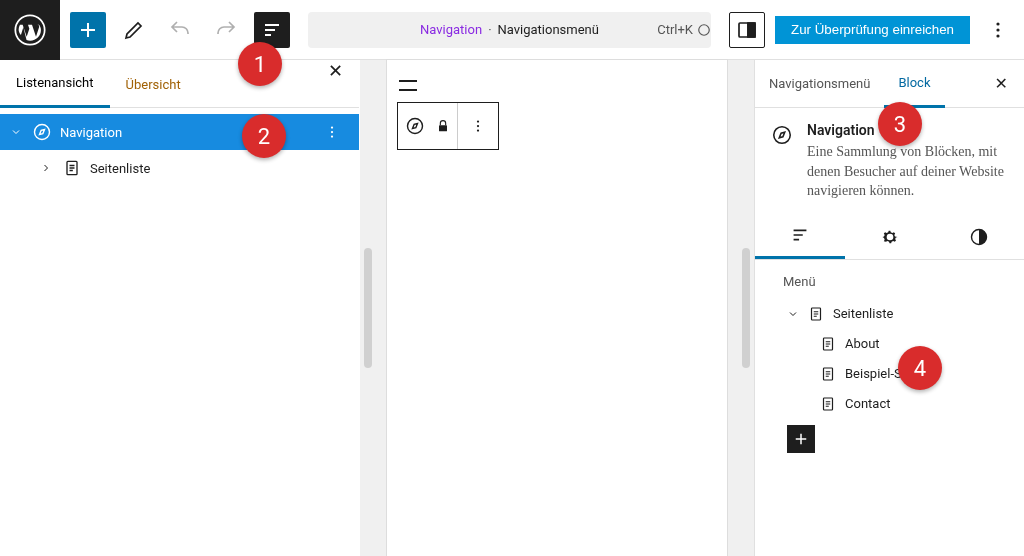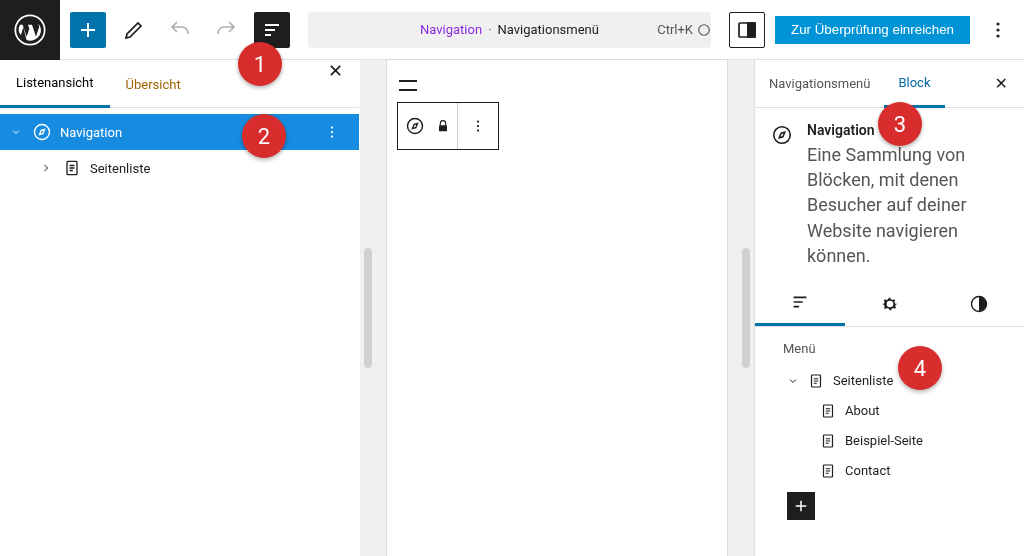--- a/index.html
+++ b/index.html
@@ -50,21 +50,21 @@
   .canvas-scroll-right{right:4px;}
 
   
   .right-panel { width: 270px; border-left: 1px solid #e0e0e0; overflow:hidden;}
   .right-tabs { display: flex; align-items: center; border-bottom: 1px solid #e0e0e0; height: 48px; }
   .right-tab { padding: 0 14px; height: 48px; display: flex; align-items: center; cursor: pointer; color: #555; }
   .right-tab.active { color: #0369a1; border-bottom: 3px solid #0073aa; }
   .block-card { padding: 14px 16px; display:flex; gap:12px;}
   .block-card .bicon { width:24px; flex:none; padding-top:2px;}
   .block-card h4 { font-size: 14px; font-weight: 600; margin-bottom: 4px; }
-  .block-card p { font-size: 18px; color: #555; line-height: 1.4; }
+  .block-card p { font-size: 14px; color: #555; line-height: 1.4; font-family: Liberation Serif, serif; }
   .sub-tabs { display: flex; border-bottom: 1px solid #e0e0e0; }
   .sub-tab { flex: 1; height: 44px; display: flex; align-items: center; justify-content: center; cursor: pointer; }
   .sub-tab.active { border-bottom: 3px solid #0073aa; }
   .menu-section { padding: 14px 28px; }
   .menu-title { color: #555; margin-bottom: 10px; }
   .menu-tree .mrow { display: flex; align-items: center; height: 30px; gap: 8px; }
   .menu-tree .l1 { padding-left: 4px; }
   .menu-tree .l2 { padding-left: 36px; }
   .add-block { width: 28px; height: 28px; background: #1e1e1e; color: #fff; display: flex; align-items: center; justify-content: center; margin-left: 4px; margin-top:6px; cursor:pointer;}
 

